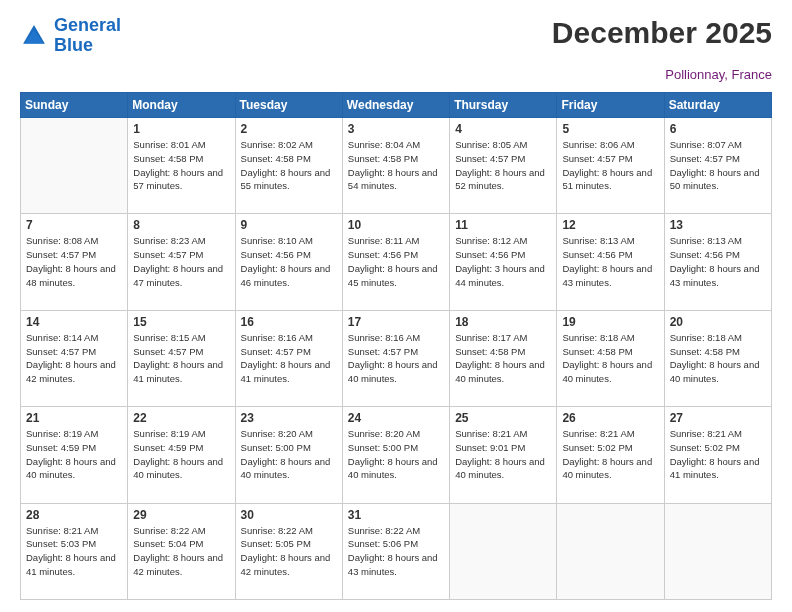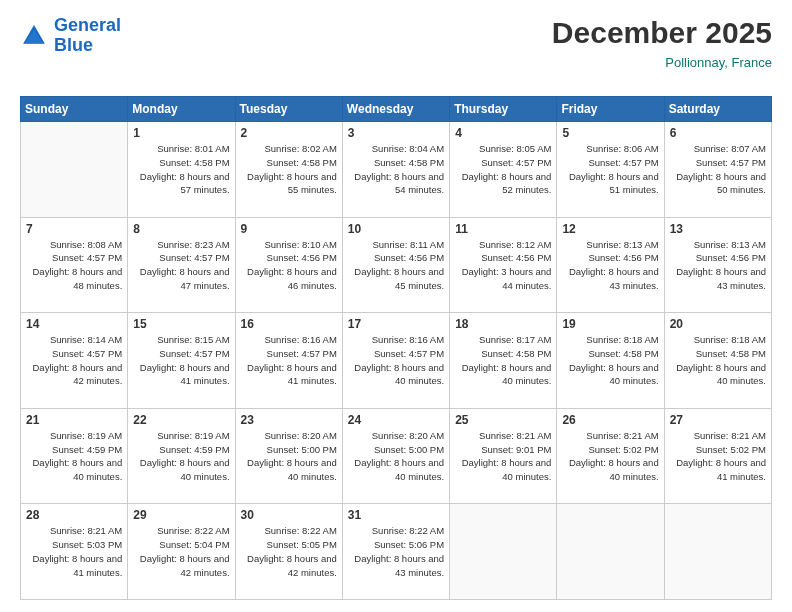--- a/index.html
+++ b/index.html
@@ -10,21 +10,20 @@
       font-family: Arial, sans-serif;
       font-size: 11px;
       color: #333;
     }
     .page {
       width: 792px;
       height: 612px;
       padding: 16px 20px 12px 20px;
       display: flex;
       flex-direction: column;
-      gap: 16px;
     }
     .header {
       display: flex;
       justify-content: space-between;
       align-items: flex-start;
       margin-bottom: 10px;
     }
     .logo {
       display: flex;
       align-items: center;
@@ -47,22 +46,22 @@
       text-align: right;
     }
     .month-title {
       font-size: 30px;
       font-weight: bold;
       color: #333;
       line-height: 1.1;
     }
     .location {
       font-size: 13px;
-      color: #0f766e;
-      margin-top: 6px;
+      color: #701a75;
+      margin-top: 18px;
     }
     .calendar {
       flex: 1;
       border: 1px solid #ccc;
       border-collapse: collapse;
       width: 100%;
       table-layout: fixed;
     }
     .calendar th {
       background-color: #2b6cb0;
@@ -84,21 +83,20 @@
       font-weight: bold;
       font-size: 12px;
       color: #333;
       display: block;
       margin-bottom: 2px;
     }
     .day-info {
       font-size: 9.5px;
       color: #333;
       line-height: 1.45;
-      text-align: right;
     }
     .empty-cell {
       background: #f9f9f9;
     }
   </style>
 </head>
 <body>
 
 <div class="page">
   <div class="header">

